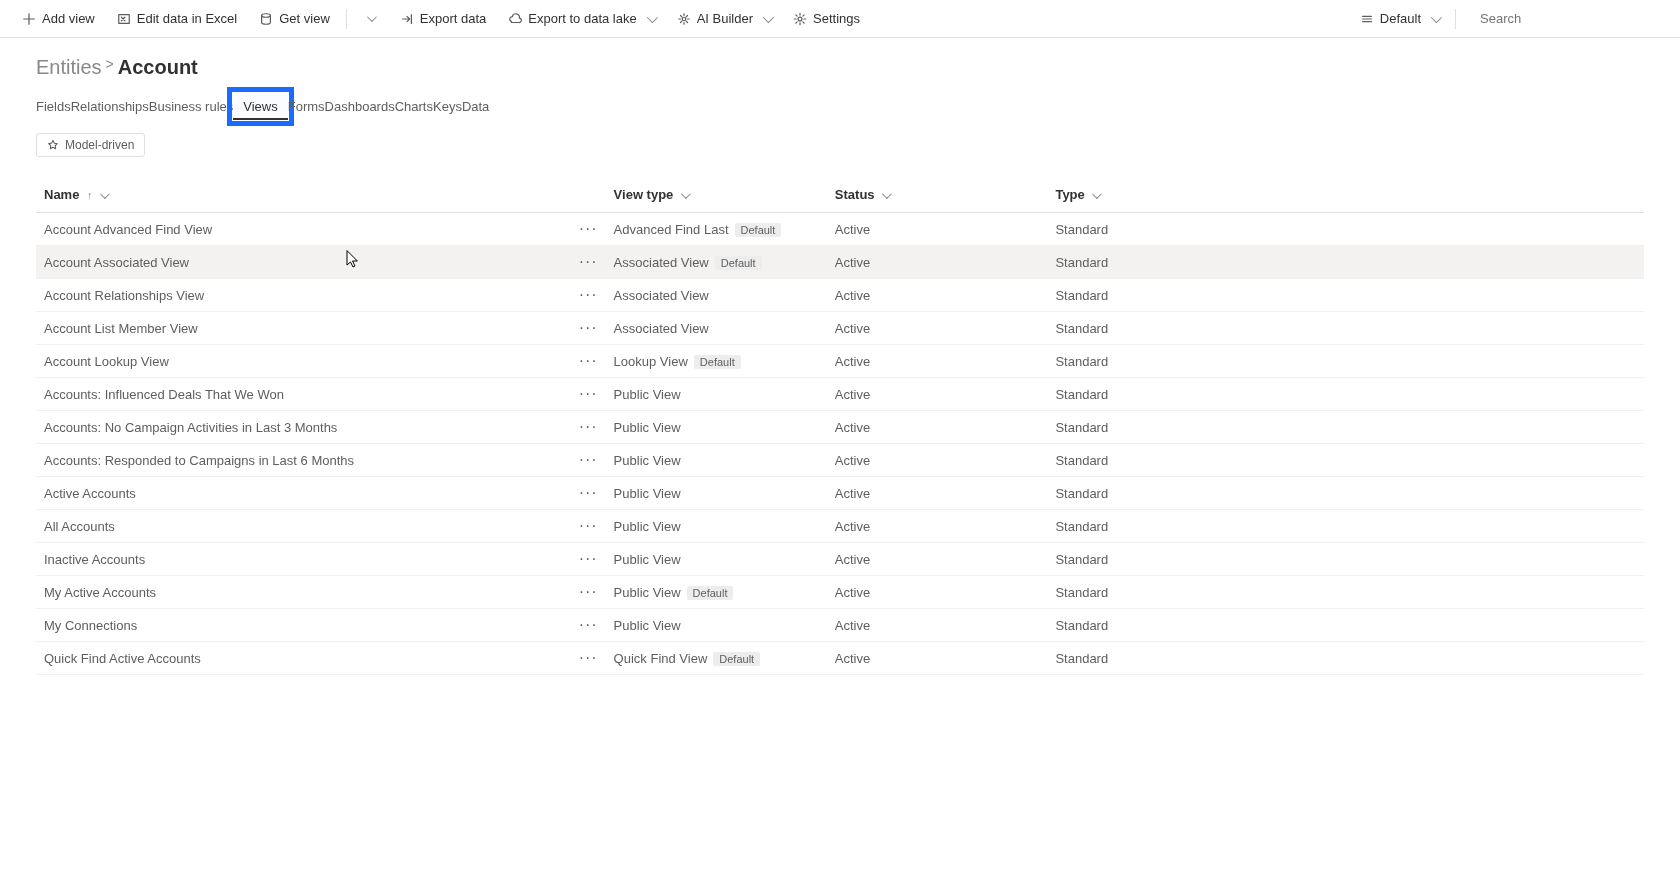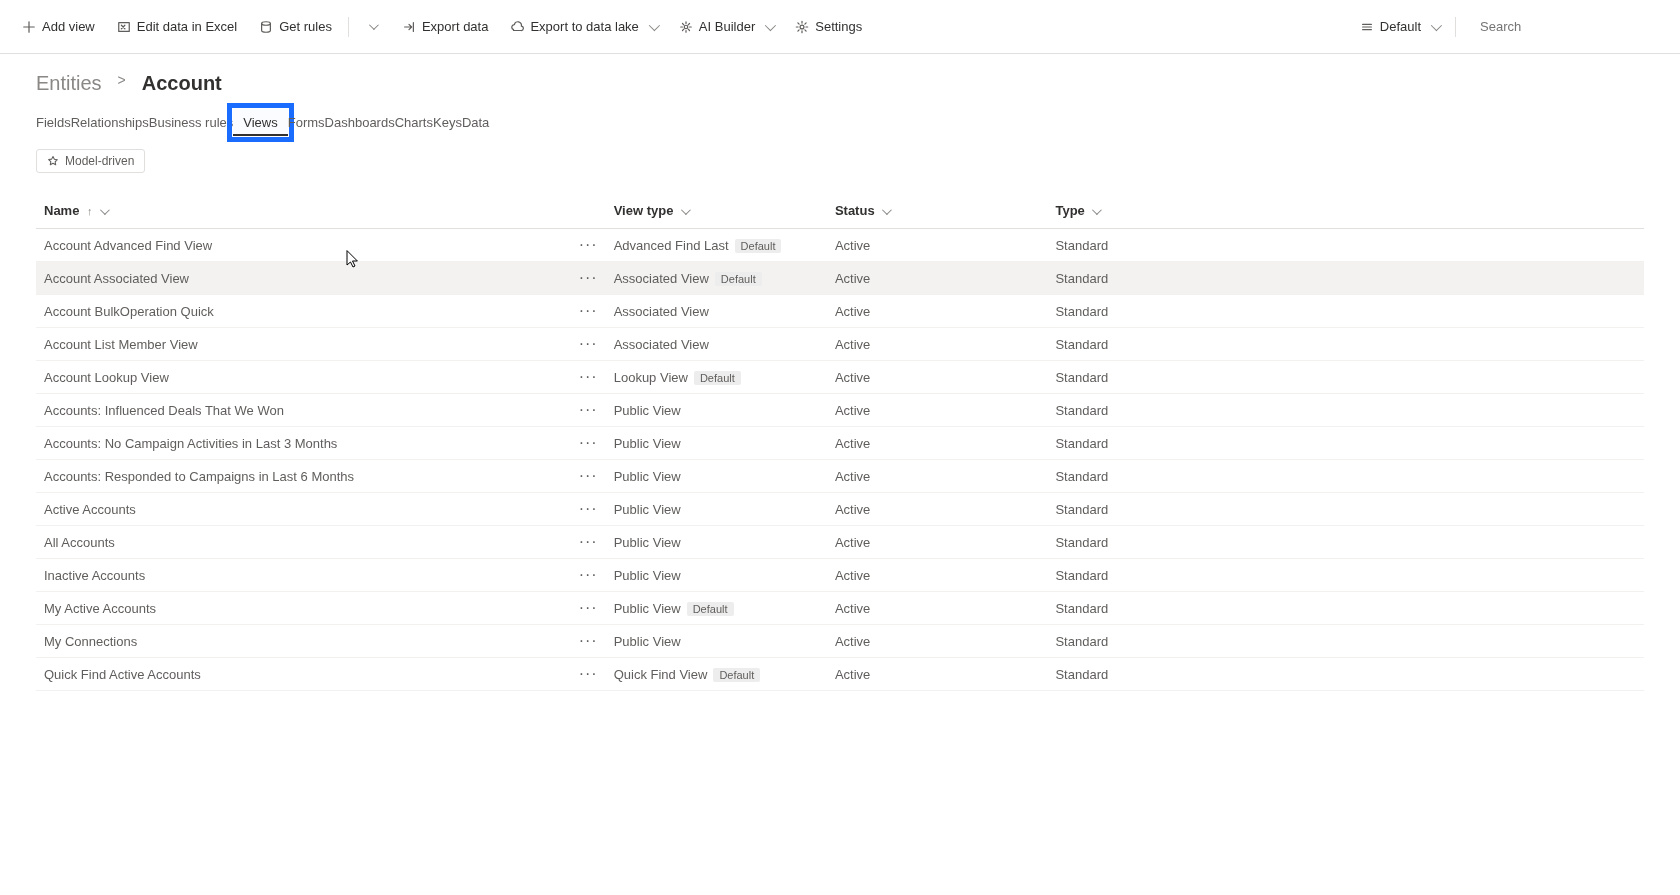--- a/index.html
+++ b/index.html
@@ -18,21 +18,21 @@
     font-family: "Segoe UI", -apple-system, sans-serif;
     font-size: 13px;
     color: var(--text);
     background: #fff;
   }
 
   
   .commandbar {
     display: flex;
     align-items: center;
-    height: 54px;
+    height: 38px;
     padding: 0 14px;
     border-bottom: 1px solid var(--border);
     gap: 6px;
   }
   .cmd {
     display: inline-flex;
     align-items: center;
     gap: 6px;
     padding: 4px 8px;
     color: var(--text);
@@ -75,21 +75,21 @@
   }
 
   
   .content {
     padding: 18px 36px 0 36px;
   }
 
   
   .breadcrumb {
     display: flex;
-    gap: 16px;
+    gap: 4px;
     font-size: 20px;
     margin-bottom: 14px;
   }
   .breadcrumb .root {
     color: var(--text-light);
     font-weight: 400;
   }
   .breadcrumb .sep-ch {
     color: var(--text-light);
     font-size: 14px;
@@ -223,21 +223,21 @@
         <path d="M5 6l4 4M9 6l-4 4"></path>
       </svg>
     <span>Edit data in Excel</span>
   </div>
 
   <div class="cmd">
     <svg viewBox="0 0 16 16">
         <ellipse cx="8" cy="4" rx="5" ry="2"></ellipse>
         <path d="M3 4v8c0 1.1 2.2 2 5 2s5-.9 5-2V4"></path>
       </svg>
-    <span>Get rules</span>
+    <span>Get view</span>
   </div>
 
   <div class="sep"></div>
   <div class="cmd">
       <span class="small-chev"></span>
     </div>
 
   <div class="cmd">
     <svg viewBox="0 0 16 16">
         <path d="M3 8h8M8 5l3 3-3 3M13 3v10"></path>
@@ -356,21 +356,21 @@
           <td>Standard</td>
         </tr>
         <tr class="hovered">
           <td class="row-link">Account Associated View</td>
           <td class="col-actions-cell">···</td>
           <td><span>Associated View</span><span class="badge">Default</span></td>
           <td>Active</td>
           <td>Standard</td>
         </tr>
         <tr>
-          <td class="row-link">Account BulkOperation Quick</td>
+          <td class="row-link">Account Relationships View</td>
           <td class="col-actions-cell">···</td>
           <td><span>Associated View</span></td>
           <td>Active</td>
           <td>Standard</td>
         </tr>
         <tr>
           <td class="row-link">Account List Member View</td>
           <td class="col-actions-cell">···</td>
           <td><span>Associated View</span></td>
           <td>Active</td>

